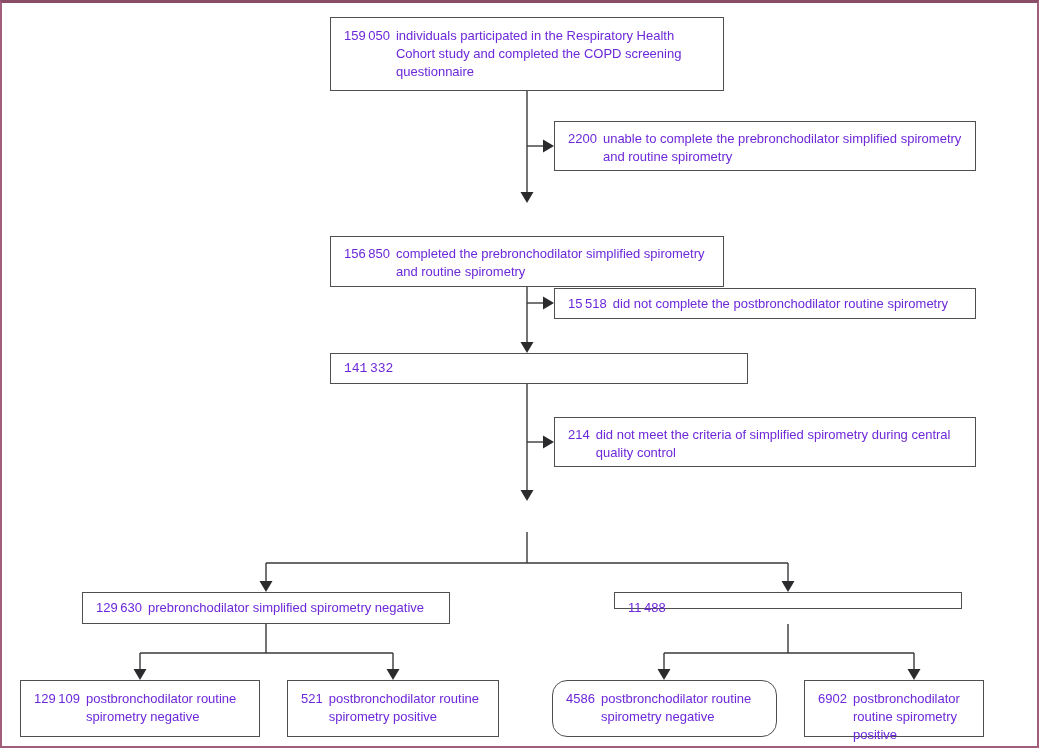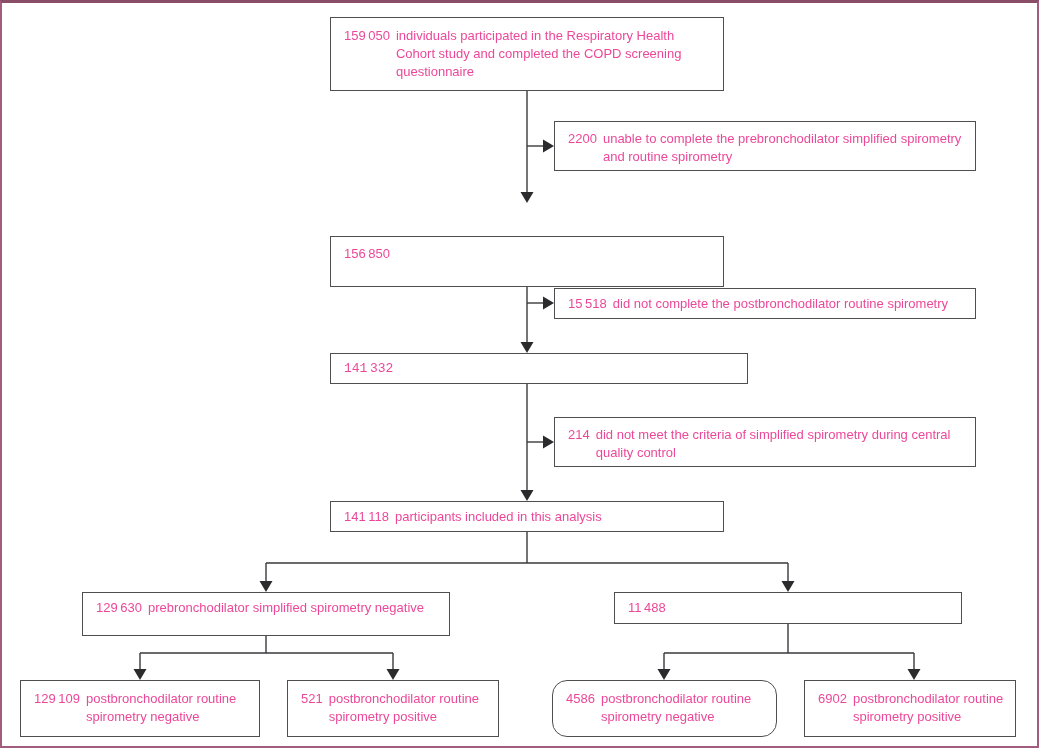--- a/index.html
+++ b/index.html
@@ -36,47 +36,47 @@
     stroke: none;
   }
   .box {
     position: absolute;
     box-sizing: border-box;
     border: 1.5px solid #4e4f51;
     background: #ffffff;
     display: flex;
     align-items: flex-start;
     padding: 6px 8px 6px 13px;
-    color: #ec4899;
+    color: #6d28d9;
     font-size: 13px;
     line-height: 18px;
   }
   .box .num {
     white-space: nowrap;
     margin-right: 6px;
     flex: none;
   }
   .box .txt {
     flex: 1 1 auto;
     min-width: 0;
   }
   
   #b-main1  { left: 328px; top: 14px;  width: 394px; height: 74px; padding-top: 9px; }
   #b-excl1  { left: 552px; top: 118px; width: 422px; height: 50px; padding-top: 8px; }
   #b-main2  { left: 328px; top: 200px; width: 394px; height: 51px; padding-top: 8px; margin-top: 33px; }
   #b-excl2  { left: 552px; top: 285px; width: 422px; height: 31px; }
   #b-main3  { left: 328px; top: 350px; width: 418px; height: 31px; font-family: Liberation Mono, monospace; }
   #b-excl3  { left: 552px; top: 414px; width: 422px; height: 50px; padding-top: 8px; }
   #b-main4  { left: 328px; top: 498px; width: 394px; height: 31px; }
-  #b-brneg  { left: 80px;  top: 589px; width: 368px; height: 44px; }
-  #b-brpos  { left: 612px; top: 589px; width: 348px; height: 32px; }
+  #b-brneg  { left: 80px;  top: 589px; width: 368px; height: 32px; }
+  #b-brpos  { left: 612px; top: 589px; width: 348px; height: 17px; }
   #b-llneg  { left: 18px;  top: 677px; width: 240px; height: 57px; padding-top: 9px; }
   #b-llpos  { left: 285px; top: 677px; width: 212px; height: 57px; padding-top: 9px; }
   #b-rlneg  { left: 550px; top: 677px; width: 225px; height: 57px; padding-top: 9px; border-radius: 15px; }
-  #b-rlpos  { left: 802px; top: 677px; width: 212px; height: 57px; padding-top: 9px; }
+  #b-rlpos  { left: 802px; top: 677px; width: 180px; height: 57px; padding-top: 9px; }
 </style>
 </head>
 <body>
 
 <div class="stage">
 
   <svg class="connectors" viewBox="0 0 1039 748">
 
     <path d="M525,88 L525,198"></path>
     <polygon points="518.5,189 531.5,189 525,200"></polygon>
@@ -111,40 +111,37 @@
     <span class="txt">individuals participated in the Respiratory Health Cohort study and completed the COPD screening questionnaire</span>
   </div>
 
   <div class="box" id="b-excl1">
     <span class="num">2200</span>
     <span class="txt">unable to complete the prebronchodilator simplified spirometry and routine spirometry</span>
   </div>
 
   <div class="box" id="b-main2">
     <span class="num">156 850</span>
+    <span class="txt">completed the prebronchodilator simplified spirometry and routine spirometry</span>
   </div>
 
   <div class="box" id="b-excl2">
     <span class="num">15 518</span>
     <span class="txt">did not complete the postbronchodilator routine spirometry</span>
   </div>
 
   <div class="box" id="b-main3">
     <span class="num">141 332</span>
   </div>
 
   <div class="box" id="b-excl3">
     <span class="num">214</span>
     <span class="txt">did not meet the criteria of simplified spirometry during central quality control</span>
   </div>
 
-  <div class="box" id="b-main4">
-    <span class="num">141 118</span>
-    <span class="txt">participants included in this analysis</span>
-  </div>
 
   <div class="box" id="b-brneg">
     <span class="num">129 630</span>
     <span class="txt">prebronchodilator simplified spirometry negative</span>
   </div>
 
   <div class="box" id="b-brpos">
     <span class="num">11 488</span>
   </div>
 

